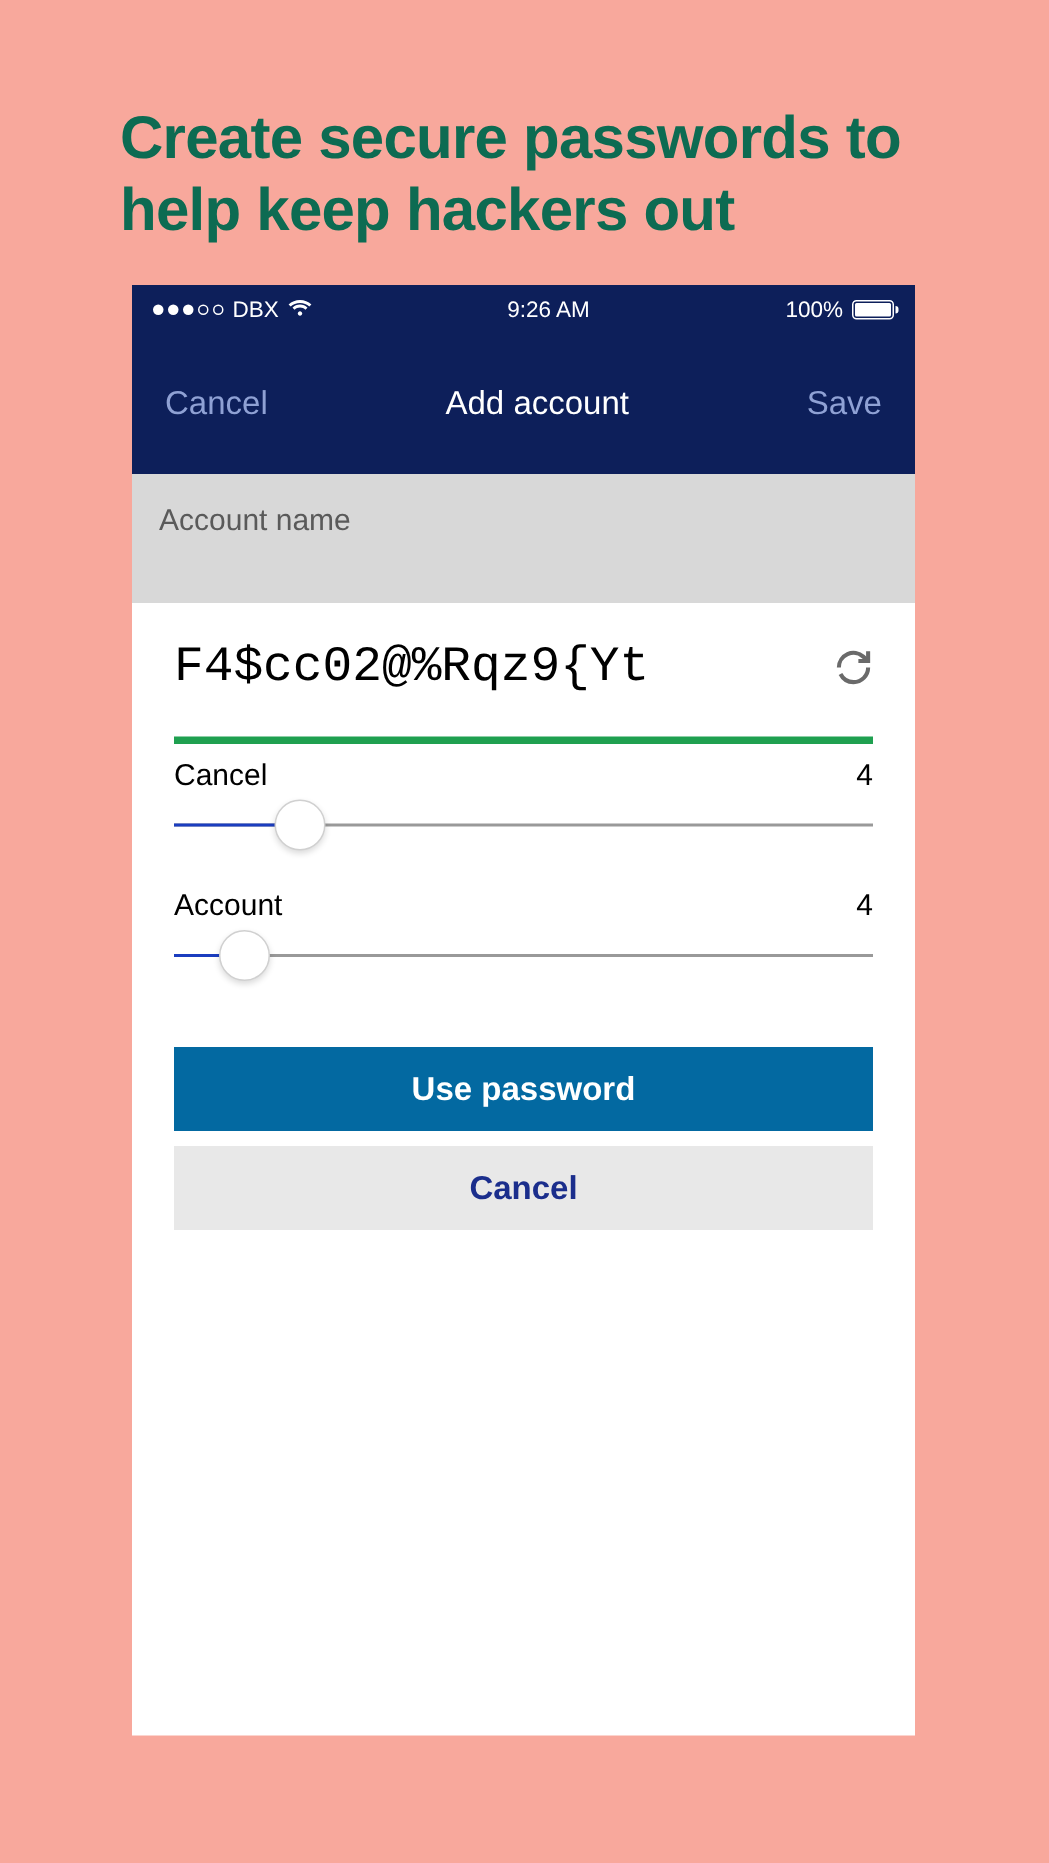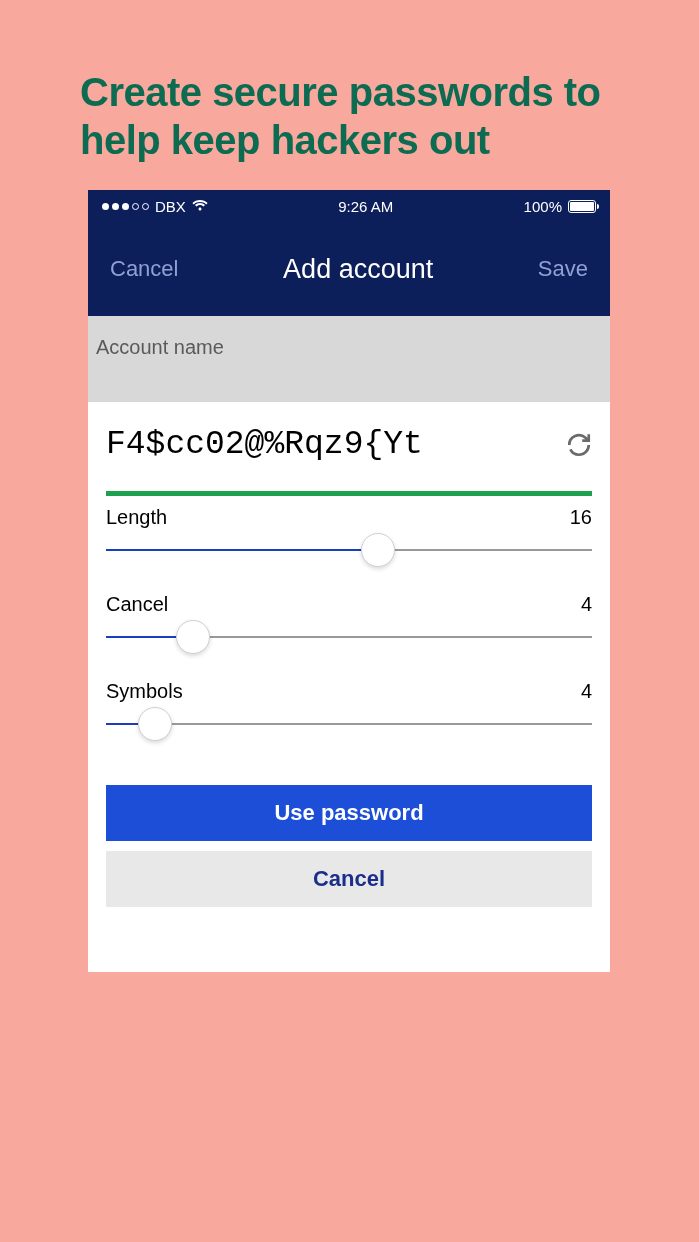--- a/index.html
+++ b/index.html
@@ -23,21 +23,21 @@
       font-size: 40px;
       font-weight: 700;
       line-height: 1.2;
       letter-spacing: -0.5px;
     }
     .phone {
       position: absolute;
       top: 190px;
       left: 88px;
       width: 522px;
-      height: 782px;
+      height: 967px;
       background: #fff;
       overflow: hidden;
     }
     .status-bar {
       height: 32px;
       background: #0d1f5a;
       display: flex;
       align-items: center;
       justify-content: space-between;
       padding: 0 14px;
@@ -102,33 +102,33 @@
       justify-content: space-between;
       padding: 0 22px;
     }
     .nav-button {
       color: #8fa1d4;
       font-size: 22px;
       font-weight: 400;
     }
     .nav-title {
       color: #fff;
-      font-size: 27px;
+      font-size: 22px;
       font-weight: 500;
     }
     .section-header {
       height: 86px;
       background: #d8d8d8;
-      padding: 20px 8px 0;
+      padding: 20px 18px 0;
       color: #5a5a5a;
       font-size: 20px;
     }
     .generator-panel {
       background: #fff;
-      padding: 24px 18px;
+      padding: 24px 28px;
       text-align: center;
     }
     .password-row {
       display: flex;
       align-items: center;
       justify-content: space-between;
       margin-bottom: 28px;
     }
     .generated-password {
       font-family: 'Courier New', monospace;
@@ -193,21 +193,21 @@
       width: 100%;
       height: 56px;
       display: flex;
       align-items: center;
       justify-content: center;
       font-size: 22px;
       font-weight: 600;
       margin-bottom: 10px;
     }
     .btn-primary {
-      background: #1d4ed8;
+      background: #0369a1;
       color: #fff;
     }
     .btn-secondary {
       background: #e8e8e8;
       color: #1b2e8c;
     }
   </style>
 </head>
 <body>
 
@@ -249,45 +249,35 @@
     <div class="password-row">
       <span class="generated-password">F4$cc02@%Rqz9{Yt</span>
       <svg class="refresh-icon" viewBox="0 0 24 24" fill="none" stroke="currentColor" stroke-width="2.5">
         <path d="M21 2v6h-6"></path>
         <path d="M3 12a9 9 0 0 1 15-6.7L21 8"></path>
         <path d="M21 12a9 9 0 0 1-9 9 9 9 0 0 1-8-5"></path>
       </svg>
     </div>
     <div class="strength-bar"></div>
 
-    <div class="slider-group">
-      <div class="slider-labels">
-        <span>Length</span>
-        <span>16</span>
-      </div>
-      <div class="slider-track">
-        <div class="slider-fill" style="width:56%"></div>
-        <div class="slider-thumb" style="left:56%"></div>
-      </div>
-    </div>
 
     <div class="slider-group">
       <div class="slider-labels">
         <span>Cancel</span>
         <span>4</span>
       </div>
       <div class="slider-track">
         <div class="slider-fill" style="width:18%"></div>
         <div class="slider-thumb" style="left:18%"></div>
       </div>
     </div>
 
     <div class="slider-group">
       <div class="slider-labels">
-        <span>Symbols</span>
+        <span>Account</span>
         <span>4</span>
       </div>
       <div class="slider-track">
         <div class="slider-fill" style="width:10%"></div>
         <div class="slider-thumb" style="left:10%"></div>
       </div>
     </div>
 
     <div class="button-group">
       <div class="btn btn-primary">Use password</div>

